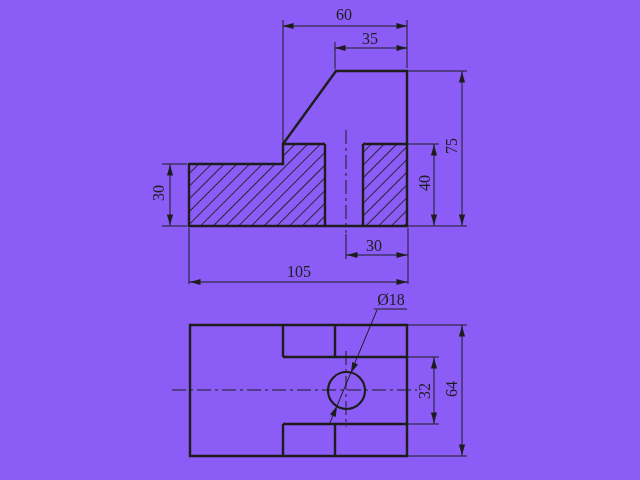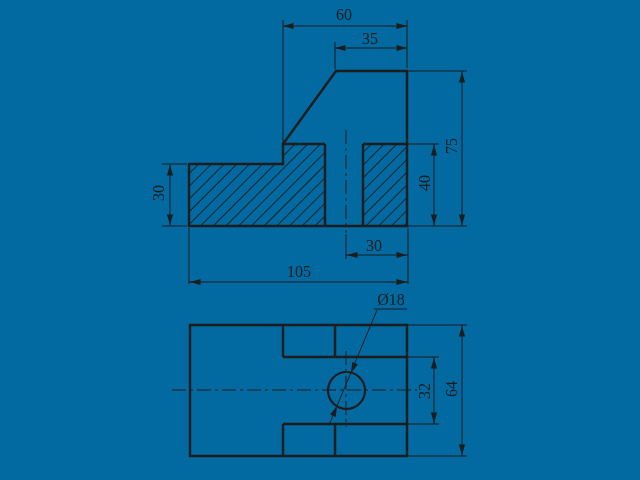--- a/index.html
+++ b/index.html
@@ -1,21 +1,21 @@
 <!DOCTYPE html>
 <html><head>
 <meta charset="utf-8">
 <style>
   html,body{margin:0;padding:0;}
   body{
     width:640px;height:480px;overflow:hidden;
     background:#ffffff;
     font-family:"Liberation Serif", serif;
   }
-  #stage{position:relative;width:640px;height:480px;background:#0369a1;}
+  #stage{position:relative;width:640px;height:480px;background:#8b5cf6;}
   svg{display:block;}
   text{
     font-family:"Liberation Serif", serif;
     font-size:16px;
     fill:#1d1d1d;
   }
 </style>
 </head>
 <body style="background: rgb(255, 255, 255);">
 

